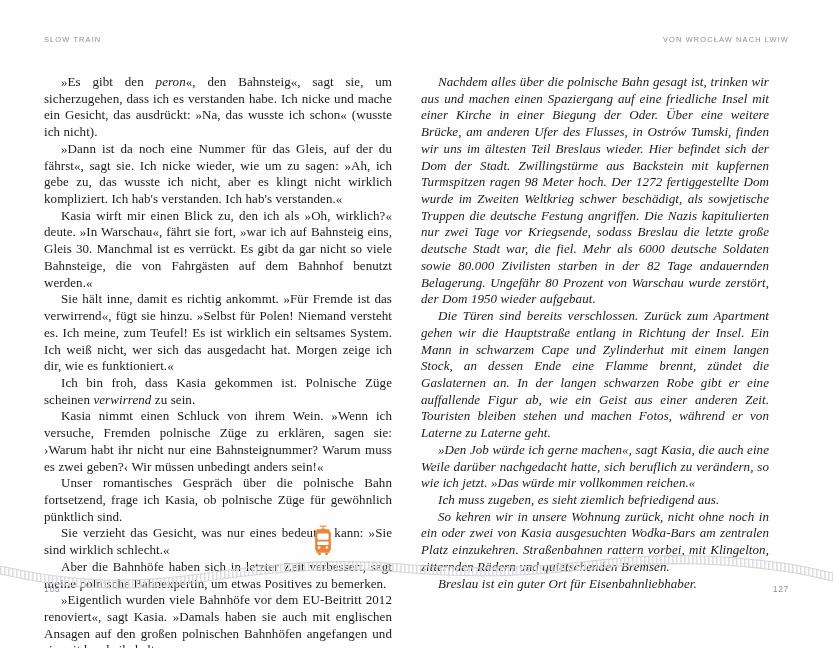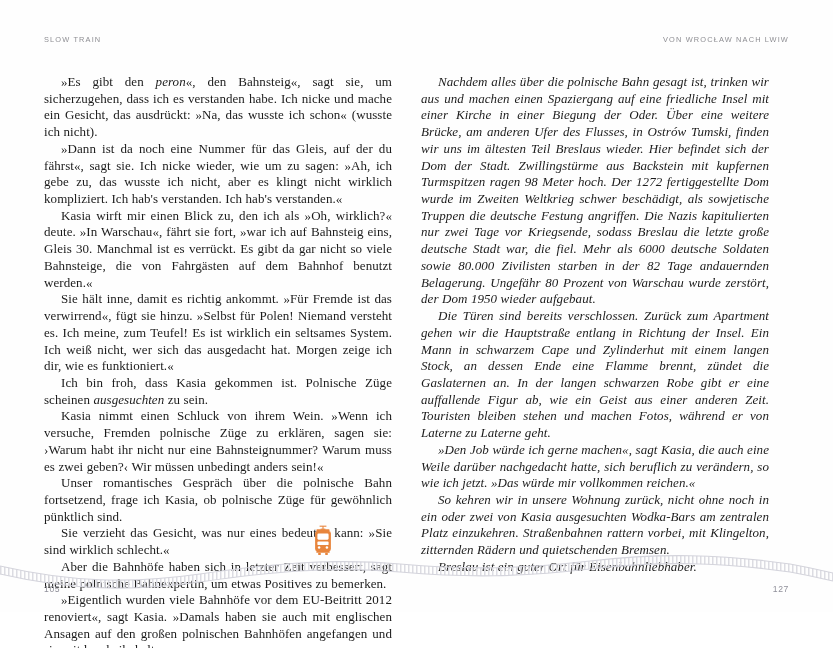--- a/index.html
+++ b/index.html
@@ -114,31 +114,32 @@
   <div class="running-head left">SLOW TRAIN</div>
 
   <div class="running-head right">VON WROCŁAW NACH LWIW</div>
 
   <div class="columns">
     <div class="column left" id="left-column">
         <p>»Es gibt den <em>peron</em>«, den Bahnsteig«, sagt sie, um sicherzugehen, dass ich es verstanden habe. Ich nicke und mache ein Gesicht, das ausdrückt: »Na, das wusste ich schon« (wusste ich nicht).</p>
         <p>»Dann ist da noch eine Nummer für das Gleis, auf der du fährst«, sagt sie. Ich nicke wieder, wie um zu sagen: »Ah, ich gebe zu, das wusste ich nicht, aber es klingt nicht wirklich kompliziert. Ich hab's verstanden. Ich hab's verstanden.«</p>
         <p>Kasia wirft mir einen Blick zu, den ich als »Oh, wirklich?« deute. »In Warschau«, fährt sie fort, »war ich auf Bahnsteig eins, Gleis 30. Manchmal ist es verrückt. Es gibt da gar nicht so viele Bahnsteige, die von Fahrgästen auf dem Bahnhof benutzt werden.«</p>
         <p>Sie hält inne, damit es richtig ankommt. »Für Fremde ist das verwirrend«, fügt sie hinzu. »Selbst für Polen! Niemand versteht es. Ich meine, zum Teufel! Es ist wirklich ein seltsames System. Ich weiß nicht, wer sich das ausgedacht hat. Morgen zeige ich dir, wie es funktioniert.«</p>
-        <p>Ich bin froh, dass Kasia gekommen ist. Polnische Züge scheinen <em>ausgesuchten</em> zu sein.</p>
+        <p>Ich bin froh, dass Kasia gekommen ist. Polnische Züge scheinen <em>verwirrend</em> zu sein.</p>
         <p>Kasia nimmt einen Schluck von ihrem Wein. »Wenn ich versuche, Fremden polnische Züge zu erklären, sagen sie: ›Warum habt ihr nicht nur eine Bahnsteignummer? Warum muss es zwei geben?‹ Wir müssen unbedingt anders sein!«</p>
         <p>Unser romantisches Gespräch über die polnische Bahn fortsetzend, frage ich Kasia, ob polnische Züge für gewöhnlich pünktlich sind.</p>
         <p>Sie verzieht das Gesicht, was nur eines bedeuten kann: »Sie sind wirklich schlecht.«</p>
         <p>Aber die Bahnhöfe haben sich in letzter Zeit verbessert, sagt meine polnische Bahnexpertin, um etwas Positives zu bemerken.</p>
         <p>»Eigentlich wurden viele Bahnhöfe vor dem EU-Beitritt 2012 renoviert«, sagt Kasia. »Damals haben sie auch mit englischen Ansagen auf den großen polnischen Bahnhöfen angefangen und sie seitdem beibehalten.«</p>
       </div>
     <div class="column right" id="right-column">
         <p>Nachdem alles über die polnische Bahn gesagt ist, trinken wir aus und machen einen Spaziergang auf eine friedliche Insel mit einer Kirche in einer Biegung der Oder. Über eine weitere Brücke, am anderen Ufer des Flusses, in Ostrów Tumski, finden wir uns im ältesten Teil Breslaus wieder. Hier befindet sich der Dom der Stadt. Zwillingstürme aus Backstein mit kupfernen Turmspitzen ragen 98 Meter hoch. Der 1272 fertiggestellte Dom wurde im Zweiten Weltkrieg schwer beschädigt, als sowjetische Truppen die deutsche Festung angriffen. Die Nazis kapitulierten nur zwei Tage vor Kriegsende, sodass Breslau die letzte große deutsche Stadt war, die fiel. Mehr als 6000 deutsche Soldaten sowie 80.000 Zivilisten starben in der 82 Tage andauernden Belagerung. Ungefähr 80 Prozent von Warschau wurde zerstört, der Dom 1950 wieder aufgebaut.</p>
         <p>Die Türen sind bereits verschlossen. Zurück zum Apartment gehen wir die Hauptstraße entlang in Richtung der Insel. Ein Mann in schwarzem Cape und Zylinderhut mit einem langen Stock, an dessen Ende eine Flamme brennt, zündet die Gaslaternen an. In der langen schwarzen Robe gibt er eine auffallende Figur ab, wie ein Geist aus einer anderen Zeit. Touristen bleiben stehen und machen Fotos, während er von Laterne zu Laterne geht.</p>
         <p>»Den Job würde ich gerne machen«, sagt Kasia, die auch eine Weile darüber nachgedacht hatte, sich beruflich zu verändern, so wie ich jetzt. »Das würde mir vollkommen reichen.«</p>
+        <p>Ich muss zugeben, es sieht ziemlich befriedigend aus.</p>
         <p>So kehren wir in unsere Wohnung zurück, nicht ohne noch in ein oder zwei von Kasia ausgesuchten Wodka-Bars am zentralen Platz einzukehren. Straßenbahnen rattern vorbei, mit Klingelton, zitternden Rädern und quietschenden Bremsen.</p>
         <p>Breslau ist ein guter Ort für Eisenbahnliebhaber.</p>
       </div>
   </div>
 
   <div class="ornament">
     <span class="tram-wrap">
       <svg viewBox="0 0 26 32" width="26" height="32" aria-hidden="true">
 
         <path d="M13 1.2 L13 4.2" stroke="#e8853c" stroke-width="1.1" fill="none"></path>

